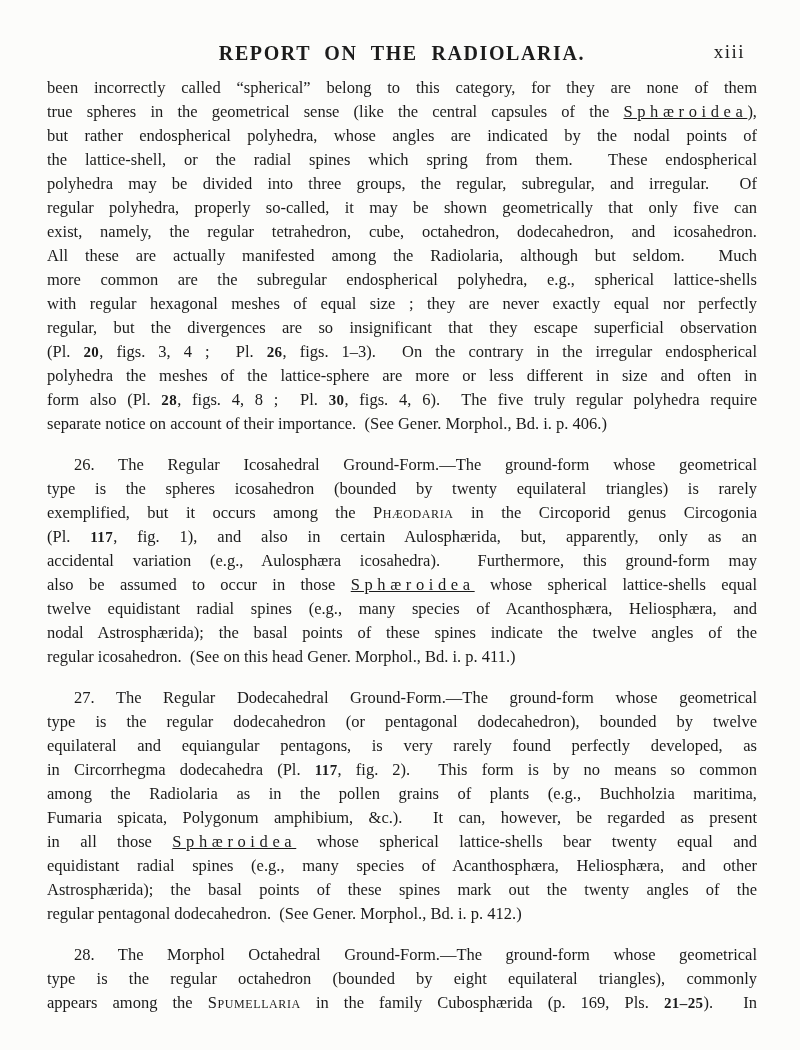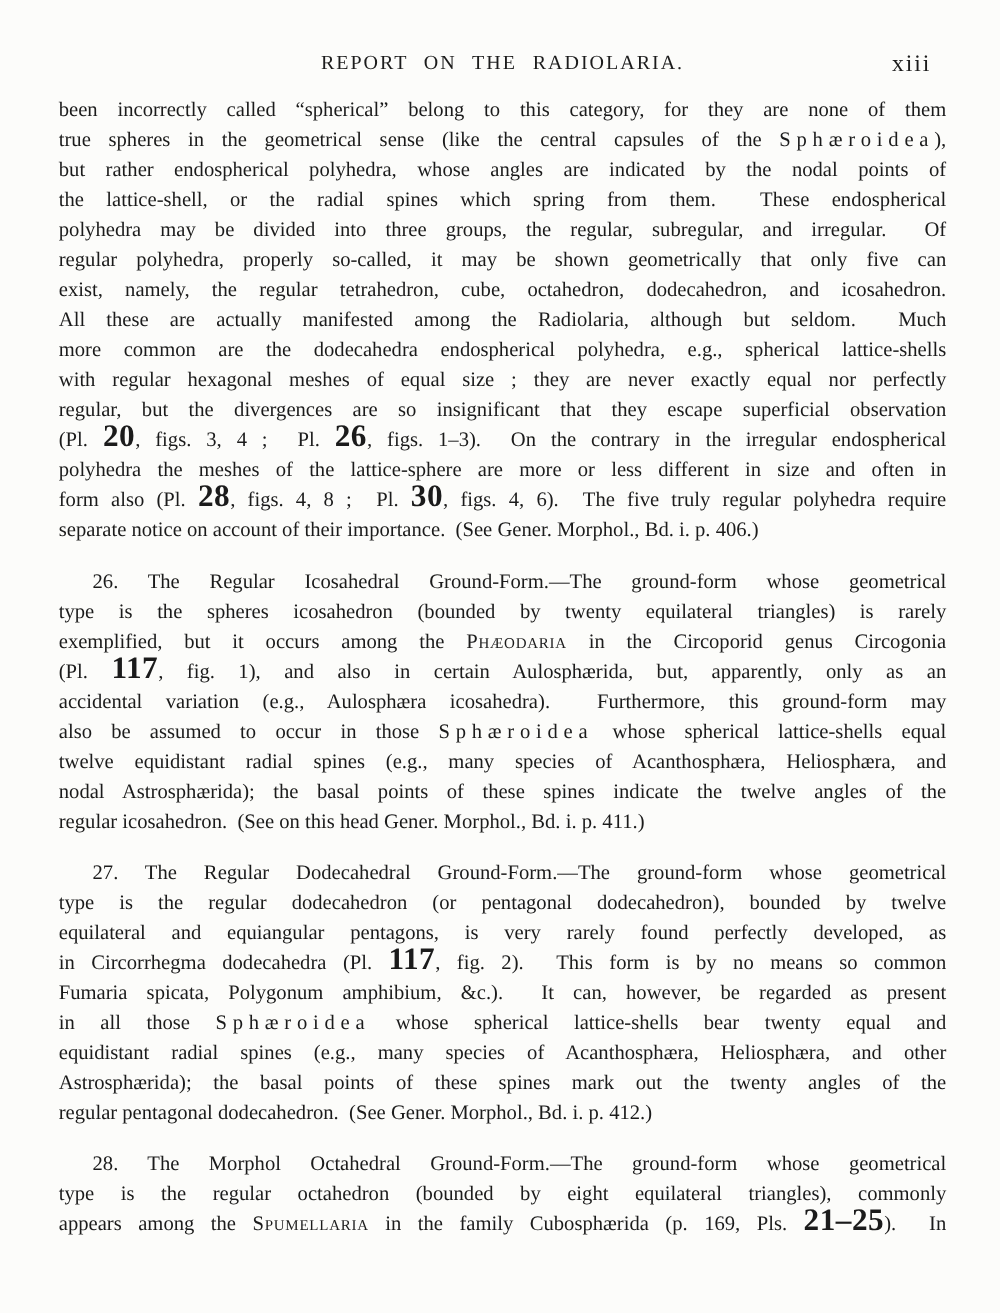--- a/index.html
+++ b/index.html
@@ -19,22 +19,22 @@
   }
   .header {
     position: absolute;
     top: 42px;
     left: 47px;
     width: 710px;
     height: 24px;
   }
   .header-title {
     text-align: center;
-    font-size: 16px;
-    font-weight: normal;
+    font-size: 20px;
+    font-weight: bold;
     letter-spacing: 1.6px;
     word-spacing: 7px;
     color: #1c1c1c;
   }
   .page-number {
     position: absolute;
     right: 12px;
     top: -1px;
     font-size: 19px;
     letter-spacing: 1.5px;
@@ -56,23 +56,23 @@
     text-align-last: justify;
     white-space: pre-wrap;
   }
   .line.flush {
     text-align: left;
     text-align-last: left;
   }
   .seg-n { }
   .seg-i { }
   .seg-sc { font-variant: small-caps; letter-spacing: 0.6px; }
-  .seg-sp { letter-spacing: 4.6px; }
+  .seg-sp { letter-spacing: 4.6px; text-decoration: underline; }
   .seg-pl {
-    font-size: 25px;
+    font-size: 15px;
     font-weight: bold;
     line-height: 0;
     letter-spacing: 0.4px;
   }
 </style>
 </head>
 <body>
 
 <div class="page">
   <div class="header">
@@ -82,21 +82,21 @@
   <div class="body" id="page-body">
       <div class="para">
         <div class="line"><span class="seg-n">been incorrectly called “spherical” belong to this category, for they are none of them</span></div>
         <div class="line"><span class="seg-n">true spheres in the geometrical sense (like the central capsules of the </span><span class="seg-sp">Sphæroidea</span><span class="seg-n">),</span></div>
         <div class="line"><span class="seg-n">but rather endospherical polyhedra, whose angles are indicated by the nodal points of</span></div>
         <div class="line"><span class="seg-n">the lattice-shell, or the radial spines which spring from them.  These endospherical</span></div>
         <div class="line"><span class="seg-n">polyhedra may be divided into three groups, the regular, subregular, and irregular.  Of</span></div>
         <div class="line"><span class="seg-i">regular polyhedra,</span><span class="seg-n"> properly so-called, it may be shown geometrically that only five can</span></div>
         <div class="line"><span class="seg-n">exist, namely, the regular tetrahedron, cube, octahedron, dodecahedron, and icosahedron.</span></div>
         <div class="line"><span class="seg-n">All these are actually manifested among the Radiolaria, although but seldom.  Much</span></div>
-        <div class="line"><span class="seg-n">more common are the </span><span class="seg-i">dodecahedra endospherical polyhedra, e.g.,</span><span class="seg-n"> spherical lattice-shells</span></div>
+        <div class="line"><span class="seg-n">more common are the </span><span class="seg-i">subregular endospherical polyhedra, e.g.,</span><span class="seg-n"> spherical lattice-shells</span></div>
         <div class="line"><span class="seg-n">with regular hexagonal meshes of equal size ; they are never exactly equal nor perfectly</span></div>
         <div class="line"><span class="seg-n">regular, but the divergences are so insignificant that they escape superficial observation</span></div>
         <div class="line"><span class="seg-n">(Pl. </span><span class="seg-pl">20</span><span class="seg-n">, figs. 3, 4 ;  Pl. </span><span class="seg-pl">26</span><span class="seg-n">, figs. 1–3).  On the contrary in the </span><span class="seg-i">irregular endospherical</span></div>
         <div class="line"><span class="seg-i">polyhedra</span><span class="seg-n"> the meshes of the lattice-sphere are more or less different in size and often in</span></div>
         <div class="line"><span class="seg-n">form also (Pl. </span><span class="seg-pl">28</span><span class="seg-n">, figs. 4, 8 ;  Pl. </span><span class="seg-pl">30</span><span class="seg-n">, figs. 4, 6).  The five truly regular polyhedra require</span></div>
         <div class="line flush"><span class="seg-n">separate notice on account of their importance.  (See Gener. Morphol., Bd. i. p. 406.)</span></div>
       </div>
       <div class="para indent">
         <div class="line"><span class="seg-n">26. </span><span class="seg-i">The Regular Icosahedral Ground-Form.</span><span class="seg-n">—The ground-form whose geometrical</span></div>
         <div class="line"><span class="seg-n">type is the spheres icosahedron (bounded by twenty equilateral triangles) is rarely</span></div>
@@ -106,20 +106,21 @@
         <div class="line"><span class="seg-n">also be assumed to occur in those </span><span class="seg-sp">Sphæroidea</span><span class="seg-n"> whose spherical lattice-shells equal</span></div>
         <div class="line"><span class="seg-n">twelve equidistant radial spines (</span><span class="seg-i">e.g.,</span><span class="seg-n"> many species of </span><span class="seg-i">Acanthosphæra, Heliosphæra,</span><span class="seg-n"> and</span></div>
         <div class="line"><span class="seg-n">nodal Astrosphærida); the basal points of these spines indicate the twelve angles of the</span></div>
         <div class="line flush"><span class="seg-n">regular icosahedron.  (See on this head Gener. Morphol., Bd. i. p. 411.)</span></div>
       </div>
       <div class="para indent">
         <div class="line"><span class="seg-n">27. </span><span class="seg-i">The Regular Dodecahedral Ground-Form.</span><span class="seg-n">—The ground-form whose geometrical</span></div>
         <div class="line"><span class="seg-n">type is the regular dodecahedron (or pentagonal dodecahedron), bounded by twelve</span></div>
         <div class="line"><span class="seg-n">equilateral and equiangular pentagons, is very rarely found perfectly developed, as</span></div>
         <div class="line"><span class="seg-n">in </span><span class="seg-i">Circorrhegma dodecahedra</span><span class="seg-n"> (Pl. </span><span class="seg-pl">117</span><span class="seg-n">, fig. 2).  This form is by no means so common</span></div>
+        <div class="line"><span class="seg-n">among the Radiolaria as in the pollen grains of plants (</span><span class="seg-i">e.g., Buchholzia maritima,</span></div>
         <div class="line"><span class="seg-i">Fumaria spicata, Polygonum amphibium,</span><span class="seg-n"> &amp;c.).  It can, however, be regarded as present</span></div>
         <div class="line"><span class="seg-n">in all those </span><span class="seg-sp">Sphæroidea</span><span class="seg-n"> whose spherical lattice-shells bear twenty equal and</span></div>
         <div class="line"><span class="seg-n">equidistant radial spines (</span><span class="seg-i">e.g.,</span><span class="seg-n"> many species of </span><span class="seg-i">Acanthosphæra, Heliosphæra,</span><span class="seg-n"> and other</span></div>
         <div class="line"><span class="seg-n">Astrosphærida); the basal points of these spines mark out the twenty angles of the</span></div>
         <div class="line flush"><span class="seg-n">regular pentagonal dodecahedron.  (See Gener. Morphol., Bd. i. p. 412.)</span></div>
       </div>
       <div class="para indent">
         <div class="line"><span class="seg-n">28. </span><span class="seg-i">The Morphol Octahedral Ground-Form.</span><span class="seg-n">—The ground-form whose geometrical</span></div>
         <div class="line"><span class="seg-n">type is the regular octahedron (bounded by eight equilateral triangles), commonly</span></div>
         <div class="line"><span class="seg-n">appears among the </span><span class="seg-sc">Spumellaria</span><span class="seg-n"> in the family Cubosphærida (p. 169, Pls. </span><span class="seg-pl">21–25</span><span class="seg-n">).  In</span></div>

